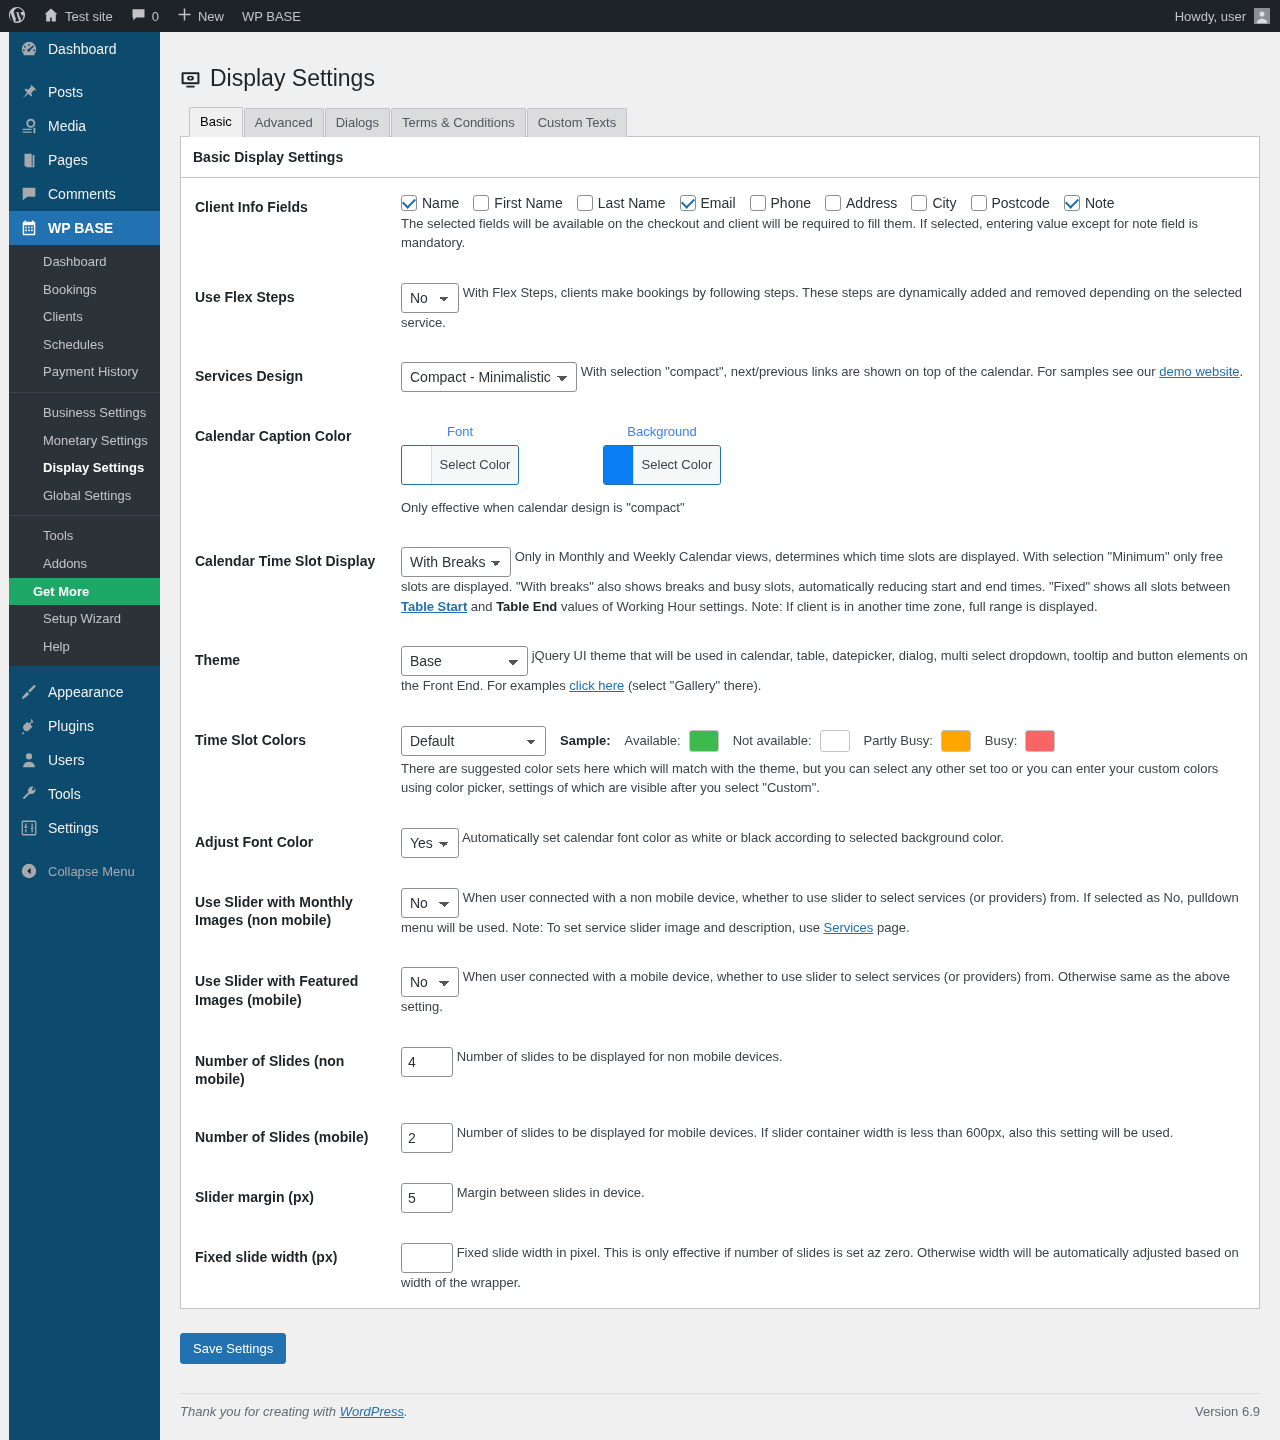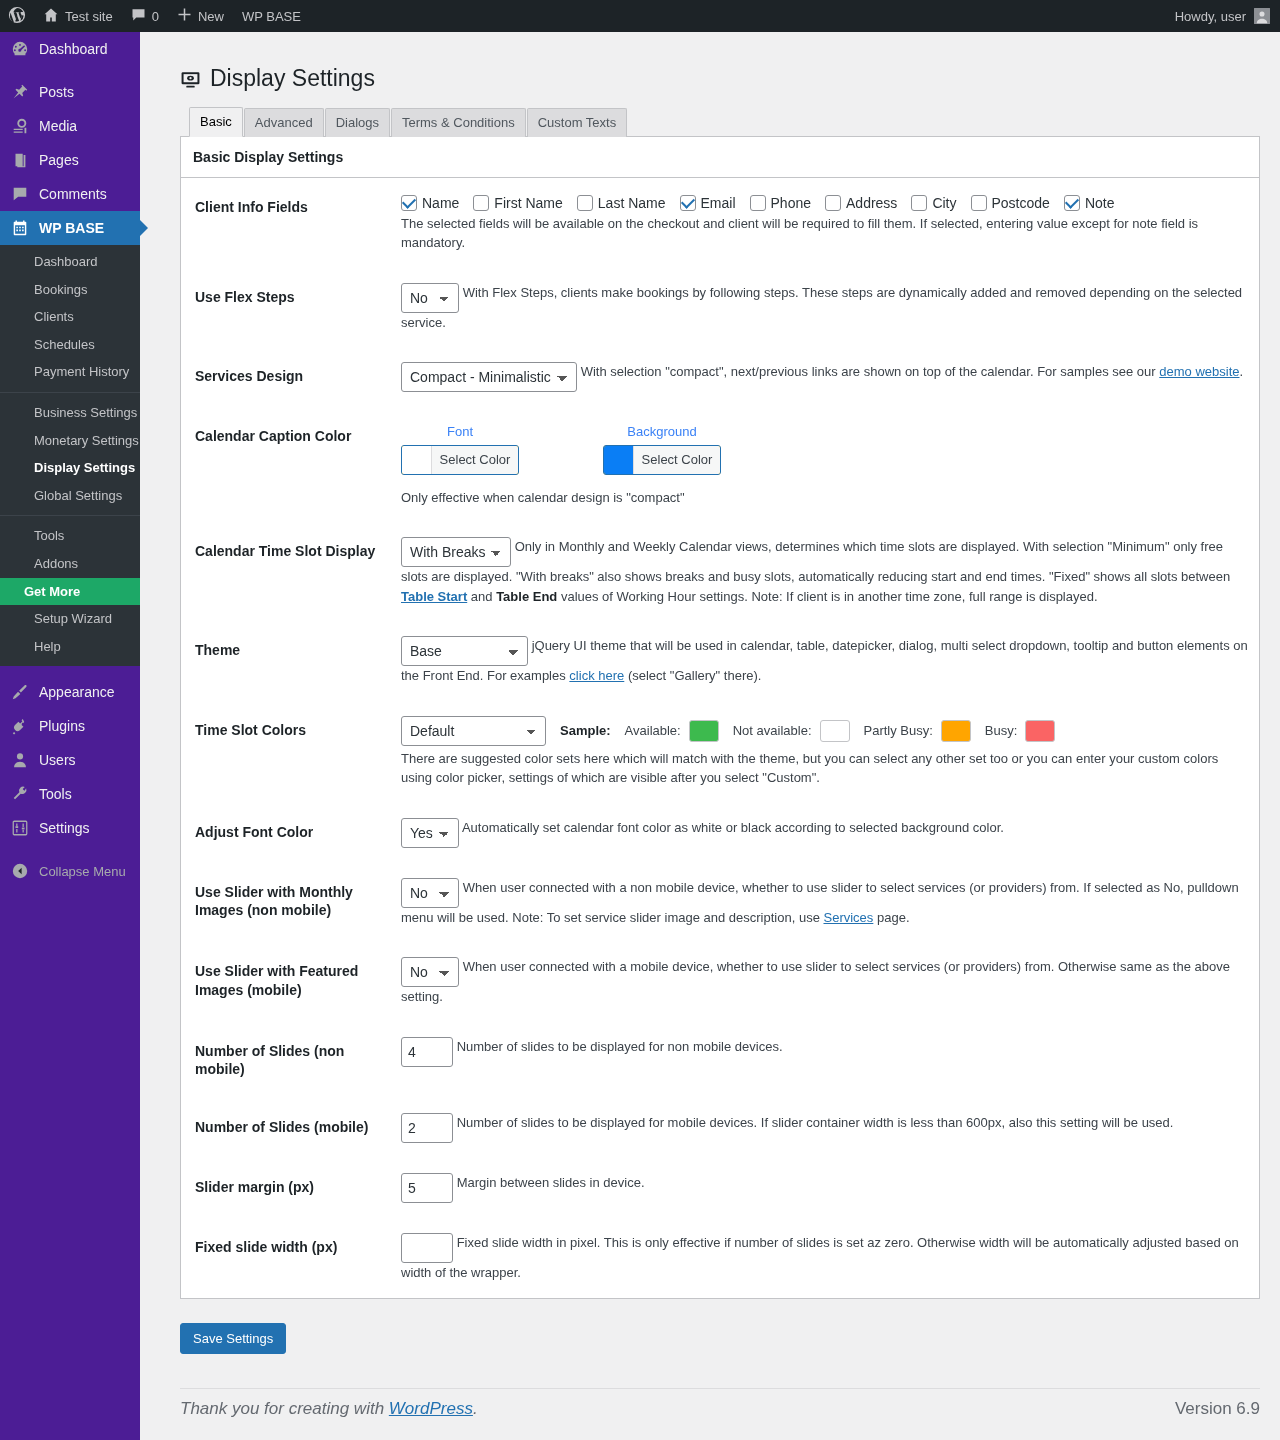--- a/index.html
+++ b/index.html
@@ -32,23 +32,23 @@
   .ab-right { margin-left: auto; display: flex; align-items: center; padding-right: 10px; }
   .avatar-sq {
     width: 16px; height: 16px; background: #8c8f94;
     margin-left: 8px; border-radius: 1px;
     display: flex; align-items: flex-end; justify-content: center;
     overflow: hidden;
   }
 
   
   #adminmenu {
-    position: absolute; top: 32px; left: 0;
-    width: 140px; height: 1408px;
-    background: #4c1d95;
+    position: absolute; top: 32px; left: 9px;
+    width: 160px; height: 1408px;
+    background: #0c4a6e;
     font-size: 14px;
   }
   .menu-top {
     display: flex; align-items: center;
     height: 34px; padding-left: 10px;
     color: #f0f0f1; position: relative;
   }
   .menu-top .mi { width: 20px; height: 20px; margin-right: 9px; flex: 0 0 20px;
                   display:flex; align-items:center; justify-content:center; color:#a7aaad; }
   .menu-top .lbl { line-height: 1; }
@@ -156,21 +156,21 @@
     content: ""; width: 10px; height: 6px;
     border-left: 2px solid #2271b1; border-bottom: 2px solid #2271b1;
     transform: rotate(-45deg) translate(1px, -1px);
   }
   .cb-label { font-size: 14px; color: #2c3338; }
 
   .colorpair { display: flex; gap: 84px; }
   .colorgrp { display: flex; flex-direction: column; align-items: center; width: 118px; }
   .colorgrp .caption { font-size: 13px; color: #3b82f6; margin-bottom: 3px; }
   .colorbtn {
-    display: flex; height: 30px; width: 118px;
+    display: flex; height: 40px; width: 118px;
     border: 1px solid #2271b1; border-radius: 3px; overflow: hidden; background: #eab308;
   }
   .colorbtn .swatch { width: 30px; border-right: 1px solid #dcdcde; }
   .colorbtn .lbl {
     flex: 1; display: flex; align-items: center; justify-content: center;
     font-size: 13px; color: #3c434a; background: #f6f7f7;
   }
 
   .sample-row { display: flex; align-items: center; gap: 0; flex-wrap: nowrap; }
   .sample-row .gap { width: 14px; }
@@ -182,21 +182,21 @@
 
   .btn-primary {
     display: inline-block; background: #2271b1; border: 1px solid #2271b1;
     color: #fff; font-size: 13px; font-weight: 400;
     padding: 7px 12px; border-radius: 3px; line-height: 1.2; cursor: pointer;
   }
   .footer {
     position: absolute; left: 20px; right: 20px; bottom: 21px;
     border-top: 1px solid #dcdcde; padding-top: 10px;
     display: flex; justify-content: space-between;
-    font-size: 17px; color: #646970; font-style: italic;
+    font-size: 13px; color: #646970; font-style: italic;
   }
   .footer .ver { font-style: normal; }
 </style>
 </head>
 <body>
 
 <div id="adminbar">
   <div class="ab-item ab-logo">
     <span>
       <svg width="18" height="18" viewBox="0 0 20 20" fill="#c3c4c7">

